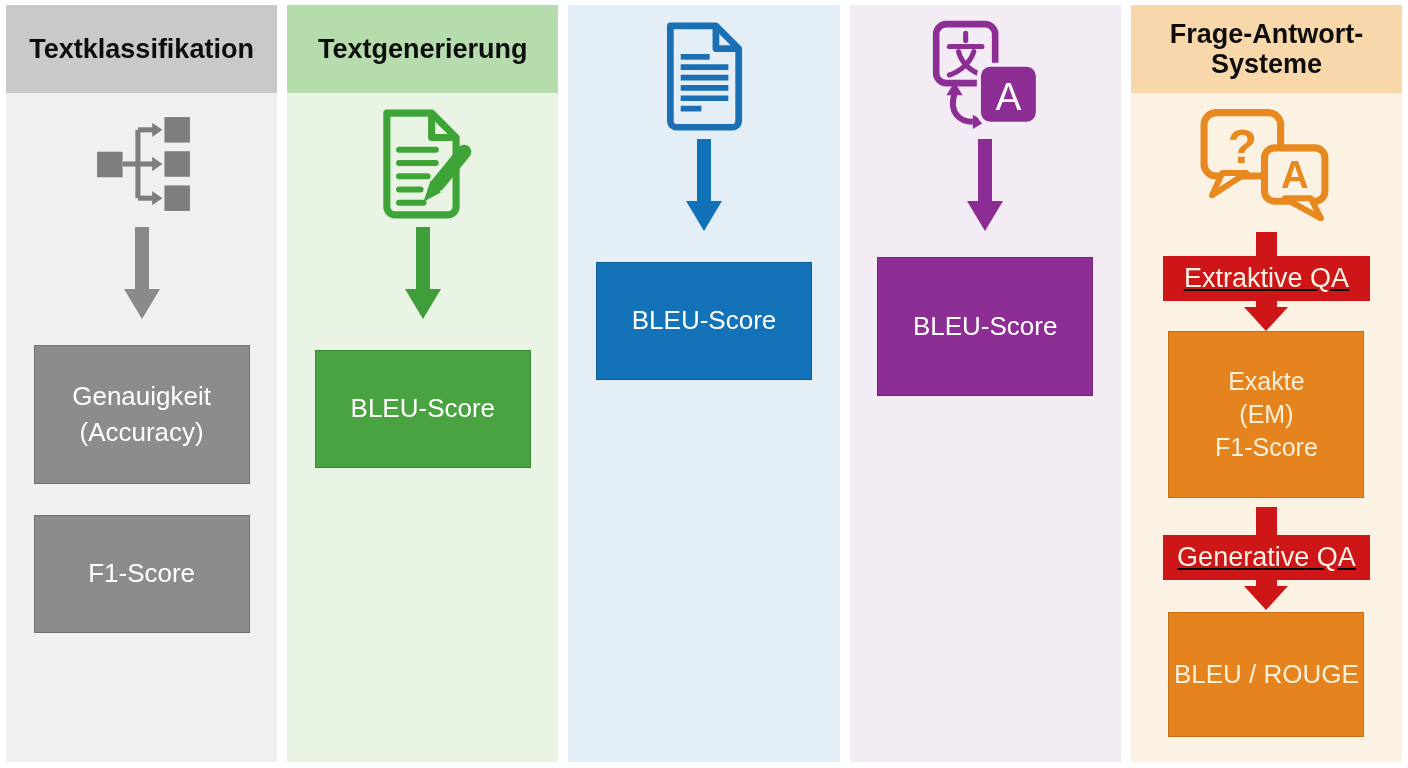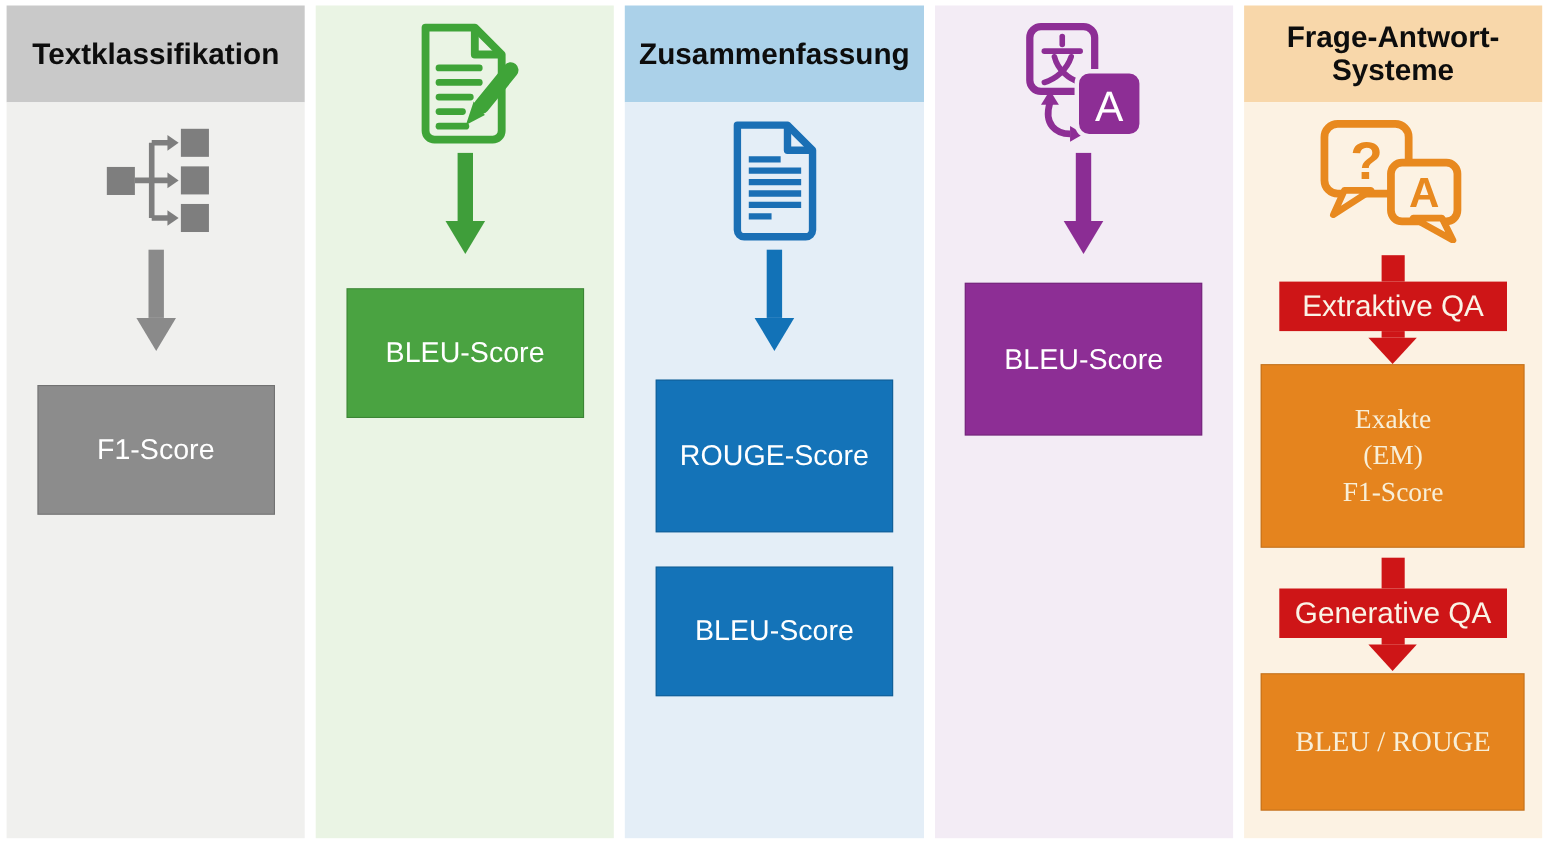--- a/index.html
+++ b/index.html
@@ -38,28 +38,28 @@
   .c2{--header:#abd1e9;--body:#e4eef7;--accent:#1473b8;--arrow:#1272b7;--icon:#1a6fb5;}
   .c3{--header:#dcc1e2;--body:#f3ecf5;--accent:#8d2e95;--arrow:#8b2d94;--icon:#8d2e95;}
   .c4{--header:#f8d7aa;--body:#fcf2e3;--accent:#e5841e;--arrow:#ce1517;--icon:#e8891f;--red:#ce1517;--cream:#f8efd8;}
   .col-header{background:var(--header);}
   .col-body{background:var(--body);}
   .down-arrow .shaft{background:var(--arrow);}
   .down-arrow .head{border-top-color:var(--arrow);}
   .metric-box{background:var(--accent);}
 
   
-  .qa-step{display:flex;flex-direction:column;align-items:center;}
+  .qa-step{display:flex;flex-direction:column;align-items:center;text-decoration:underline;}
   .qa-step .rshaft{width:21px;background:var(--red);}
   .qa-step .rhead{width:0;height:0;border-left:22px solid transparent;border-right:22px solid transparent;border-top:24px solid var(--red);}
   .qa-banner{
     width:207px;height:45px;background:var(--red);color:#faf3e6;
     display:flex;align-items:center;justify-content:center;font-size:27px;
   }
-  .qa-box{width:240px;color:var(--cream);border:1px solid rgba(0,0,0,0.15);font-family:Liberation Serif, serif;}
+  .qa-box{width:196px;color:var(--cream);border:1px solid rgba(0,0,0,0.15);}
   .qa-box1{margin-top:0;height:167px;font-size:25px;line-height:1.32;}
   .qa-box2{margin-top:2px;height:125px;font-size:26px;text-align:right;}
   .step1{margin-top:7px;}
   .step2{margin-top:9px;}
 </style>
 </head>
 <body>
 
 <div class="canvas">
 
@@ -82,27 +82,32 @@
             <path d="M46,16.5 V83.5"></path>
             <path d="M46,16.5 H61"></path>
             <path d="M46,83.5 H61"></path>
           </g>
         </svg>
       </div>
       <div class="down-arrow">
         <div class="shaft"></div>
           <div class="head"></div>
       </div>
+      <div class="metric-box box1">
+        <span class="line">Genauigkeit</span>
+        <span class="line">(Accuracy)</span>
+      </div>
       <div class="metric-box box2">
         <span class="line">F1-Score</span>
       </div>
     </div>
   </div>
 
   <div class="col c1">
+    <div class="col-header">Textgenerierung</div>
     <div class="col-body">
       <div class="icon-wrap">
         <svg width="118" height="114" viewBox="0 0 115 112">
           <g fill="none" stroke="#3fa438" stroke-width="7" stroke-linejoin="round">
             <path d="M22,6 H66 L90,30 V98 a8,8 0 0 1 -8,8 H30 a8,8 0 0 1 -8,-8 Z"></path>
             <path d="M66,6 V30 H90"></path>
           </g>
           <g fill="none" stroke="#3fa438" stroke-width="6" stroke-linecap="round">
             <path d="M34,42 H70"></path>
             <path d="M34,55 H70"></path>
@@ -118,21 +123,20 @@
         <div class="shaft"></div>
           <div class="head"></div>
       </div>
       <div class="metric-box box2">
         <span class="line">BLEU-Score</span>
       </div>
     </div>
   </div>
 
   <div class="col c2">
-    <div class="col-header">Zusammenfassung</div>
     <div class="col-body">
       <div class="icon-wrap">
         <svg width="88" height="112" viewBox="0 0 85 105">
           <g fill="none" stroke="#1a6fb5" stroke-width="6.5" stroke-linejoin="round">
             <path d="M10,4 H54 L76,26 V96 a6,6 0 0 1 -6,6 H16 a6,6 0 0 1 -6,-6 Z"></path>
             <path d="M54,4 V26 H76"></path>
           </g>
           <g fill="none" stroke="#1a6fb5" stroke-width="5.5">
             <path d="M20,34 H48"></path>
             <path d="M20,44 H66"></path>
@@ -140,23 +144,20 @@
             <path d="M20,64 H66"></path>
             <path d="M20,74 H66"></path>
             <path d="M20,84 H40"></path>
           </g>
         </svg>
       </div>
       <div class="down-arrow">
         <div class="shaft"></div>
           <div class="head"></div>
       </div>
-      <div class="metric-box box1">
-        <span class="line">ROUGE-Score</span>
-      </div>
       <div class="metric-box box2">
         <span class="line">BLEU-Score</span>
       </div>
     </div>
   </div>
 
   <div class="col c3">
     <div class="col-body">
       <div class="icon-wrap">
         <svg width="114" height="120" viewBox="0 0 112 118">

